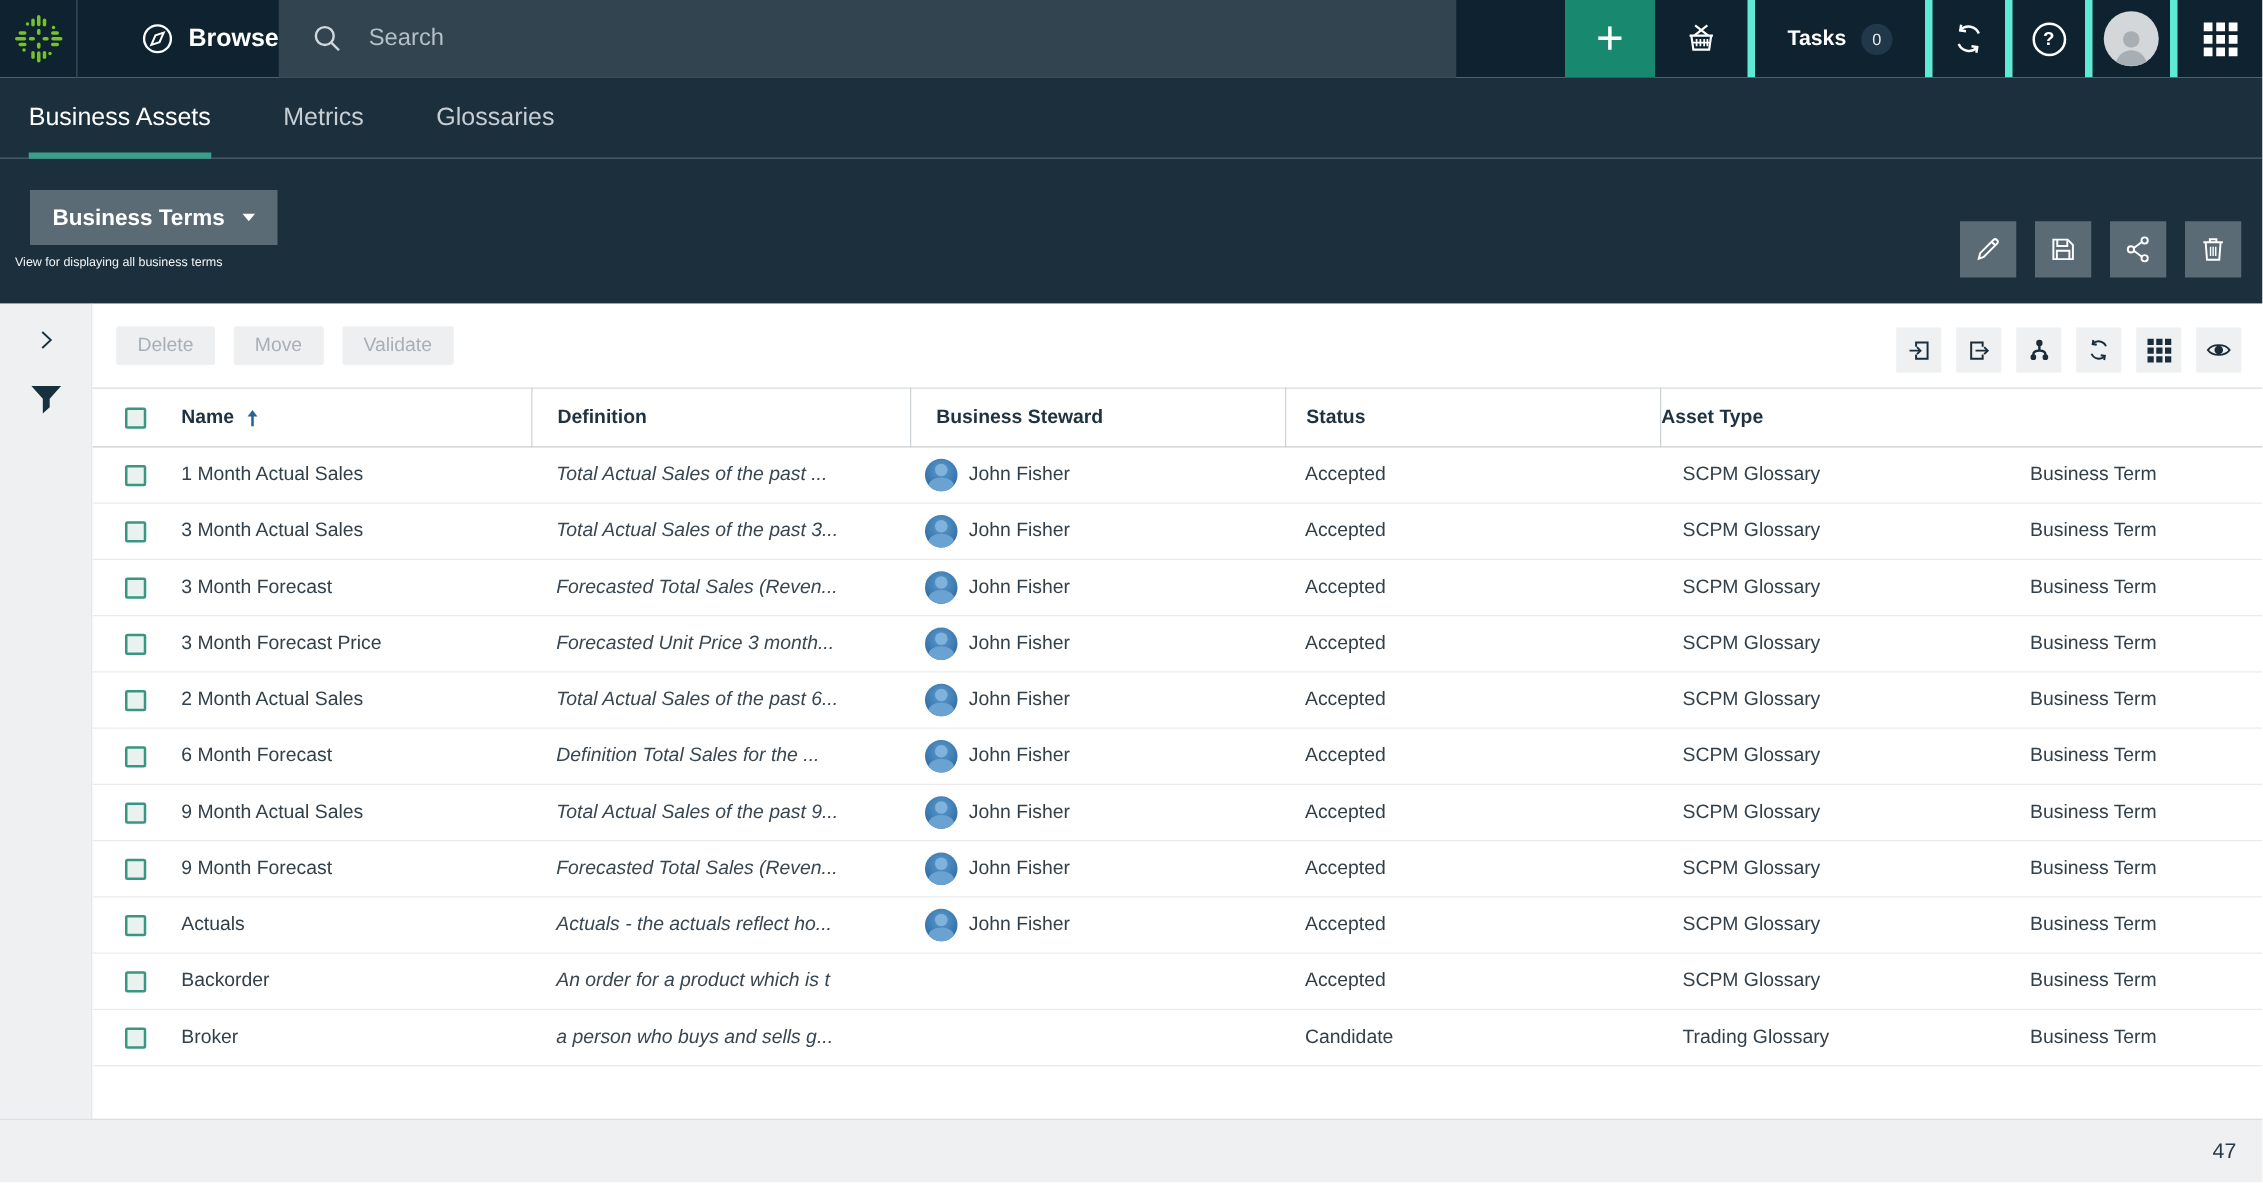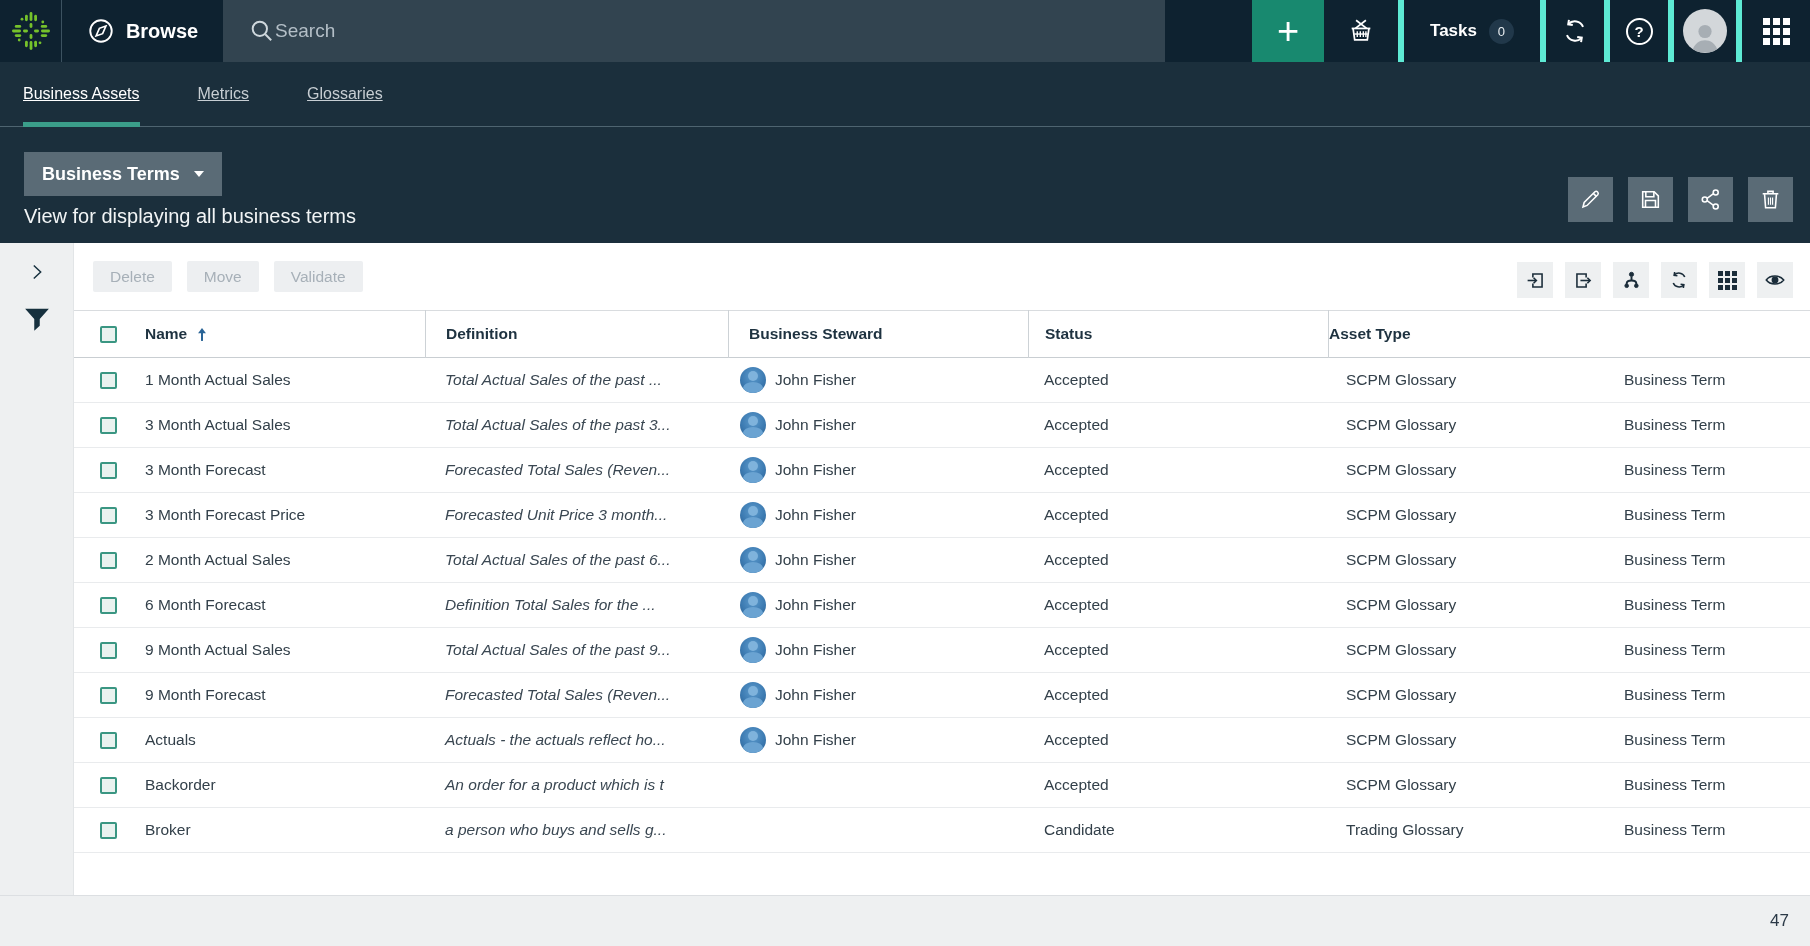--- a/index.html
+++ b/index.html
@@ -2,23 +2,23 @@
 <html><head>
 <meta charset="utf-8">
 <style>
   * { margin:0; padding:0; box-sizing:border-box; }
   html,body { width:1810px; height:946px; font-family:"Liberation Sans", sans-serif; background:#fff; overflow:hidden; }
   .app { position:relative; width:1810px; height:946px; }
 
   
   .topbar { position:absolute; top:0; left:0; width:1810px; height:62px; background:#0e2230; display:flex; align-items:stretch; }
   .logo-box { width:62px; display:flex; align-items:center; justify-content:center; border-right:1px solid #3c5260; }
-  .browse-box { width:161px; display:flex; align-items:center; justify-content:center; gap:11px; color:#fff; cursor:pointer; }
+  .browse-box { width:161px; display:flex; align-items:center; justify-content:flex-end; gap:11px; color:#fff; cursor:pointer; }
   .browse-label { font-size:20px; font-weight:700; color:#fff; }
-  .search-box { width:942px; background:#324450; display:flex; align-items:center; padding-left:26px; }
+  .search-box { width:942px; background:#324450; display:flex; align-items:center; padding-left:26px; gap:20px; }
   .search-input { background:transparent; border:none; outline:none; color:#eef2f4; font-size:19px; font-family:"Liberation Sans",sans-serif; width:700px; }
   .search-input::placeholder { color:#b4bfc7; opacity:1; }
   .topbar-right { position:absolute; right:0; top:0; height:62px; display:flex; }
   .tb-sec { height:62px; display:flex; align-items:center; justify-content:center; }
   .sep-l { border-left:6px solid #5eead4; }
   .plus-btn { width:72px; background:#18896f; color:#fff; font-size:38px; font-weight:200; line-height:54px; cursor:pointer; }
   .basket-sec { width:74px; cursor:pointer; }
   .tasks-sec { width:142px; gap:12px; cursor:pointer; }
   .tasks-label { color:#fff; font-size:17px; font-weight:700; }
   .tasks-badge { min-width:25px; height:25px; border-radius:13px; background:#21384a; color:#e8edf0; font-size:13px; display:flex; align-items:center; justify-content:center; }
@@ -27,27 +27,27 @@
   .help-circle { width:27px; height:27px; border:2px solid #fff; border-radius:50%; color:#fff; font-size:15px; font-weight:700; display:flex; align-items:center; justify-content:center; }
   .avatar-sec { width:68px; cursor:pointer; }
   .avatar-circle { width:44px; height:44px; border-radius:50%; background:#d3d7da; overflow:hidden; display:flex; align-items:flex-end; justify-content:center; }
   .apps-sec { width:74px; cursor:pointer; }
   .apps-grid { display:grid; grid-template-columns:repeat(3,7px); grid-template-rows:repeat(3,7px); gap:3px; }
   .apps-grid span { background:#fff; }
 
   
   .subheader { position:absolute; top:62px; left:0; width:1810px; height:181px; background:#1b2f3c; }
   .tabs-row { position:absolute; top:0; left:0; width:1810px; height:65px; border-bottom:1px solid #4e6470; display:flex; align-items:center; padding-left:23px; }
-  .tab { font-size:16px; color:#c7ced3; margin-right:58px; height:65px; display:flex; align-items:center; position:relative; cursor:pointer;text-decoration:underline; }
+  .tab { font-size:20px; color:#c7ced3; margin-right:58px; height:65px; display:flex; align-items:center; position:relative; cursor:pointer; }
   .tab.active { color:#fff; }
   .tab.active::after { content:""; position:absolute; left:0; right:0; bottom:0; height:5px; background:#3b9e8a; }
   .view-btn { position:absolute; left:24px; top:90px; height:44px; background:#5a6b76; color:#fff; display:flex; align-items:center; gap:14px; padding:0 18px; cursor:pointer; }
   .view-btn-label { font-size:18px; font-weight:700; }
   .caret-down { width:0; height:0; border-left:5px solid transparent; border-right:5px solid transparent; border-top:6px solid #fff; }
-  .view-subtitle { position:absolute; left:24px; top:143px; color:#f2f5f6; font-size:20px; }
+  .view-subtitle { position:absolute; left:12px; top:143px; color:#f2f5f6; font-size:10px; }
   .header-actions { position:absolute; right:17px; top:115px; display:flex; gap:15px; }
   .hact-btn { width:45px; height:45px; background:#5a6b76; display:flex; align-items:center; justify-content:center; cursor:pointer; }
 
   
   .content { position:absolute; top:243px; left:0; width:1810px; height:703px; background:#fff; }
   .rail { position:absolute; left:0; top:0; width:74px; height:652px; background:#eef0f1; border-right:1px solid #e2e5e7; display:flex; flex-direction:column; align-items:center; }
   .rail-chevron { margin-top:18px; cursor:pointer; }
   .rail-filter { margin-top:22px; cursor:pointer; }
   .main { position:absolute; left:74px; top:0; width:1736px; height:652px; background:#fff; }
 

